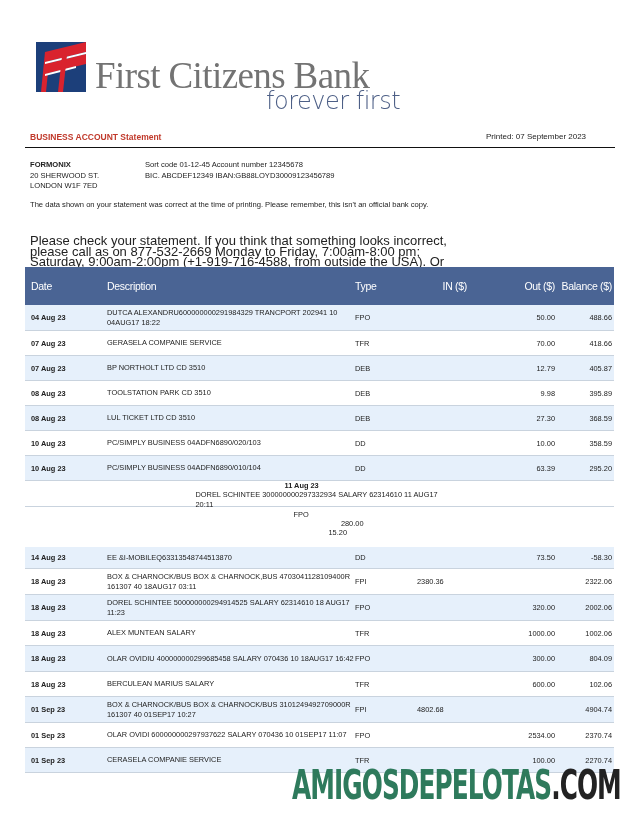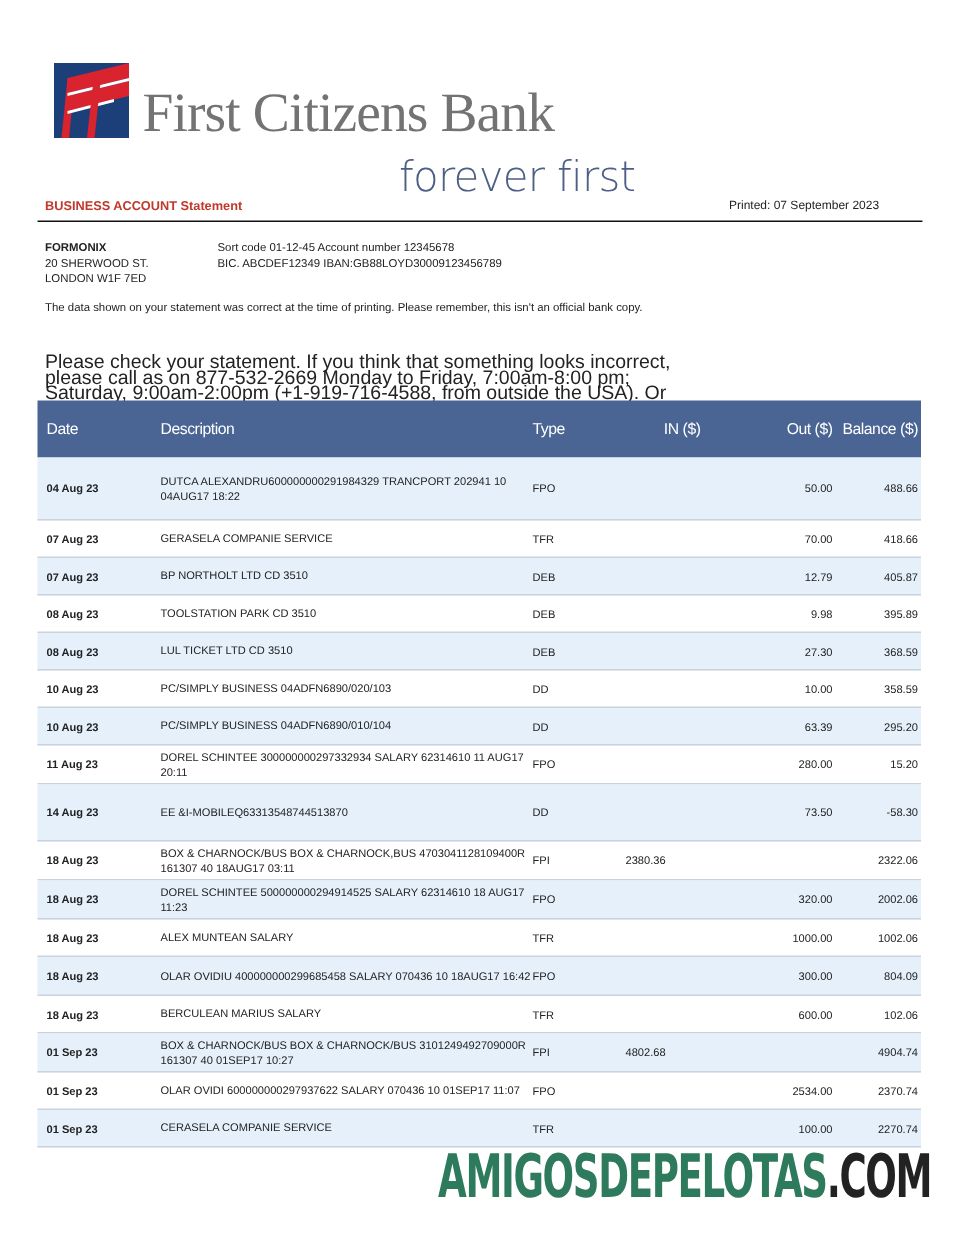--- a/index.html
+++ b/index.html
@@ -3,22 +3,22 @@
 <meta charset="utf-8">
 <style>
   * { box-sizing: border-box; margin: 0; padding: 0; }
   html, body { width: 635px; height: 833px; background: #ffffff; overflow: hidden; }
   body { position: relative; font-family: "Liberation Sans", sans-serif; color: #1a1a1a; }
 
   .logo { position: absolute; left: 36px; top: 41px; width: 380px; height: 82px; }
   .logo-mark { position: absolute; left: 0; top: 1px; width: 50px; height: 50px; }
   .logo-name { position: absolute; left: 59px; top: 16px; font-family: "Liberation Serif", serif;
                font-size: 37px; color: #737373; letter-spacing: -0.6px; white-space: nowrap; line-height: 1; }
-  .logo-tag { position: absolute; left: 230px; top: 63px; font-family: "DejaVu Sans", sans-serif;
-              font-size: 28px; color: #4d5f86; letter-spacing: -0.5px; white-space: nowrap; line-height: 1; font-weight: 300; }
+  .logo-tag { position: absolute; left: 230px; top: 48px; font-family: "DejaVu Sans", sans-serif;
+              font-size: 24px; color: #4d5f86; letter-spacing: -0.5px; white-space: nowrap; line-height: 1; font-weight: 300; }
 
   .stmt-title { position: absolute; left: 30px; top: 132px; font-size: 8.5px; font-weight: bold; color: #c0392b; }
   .printed { position: absolute; left: 486px; top: 132px; font-size: 8px; color: #222; }
   .divider { position: absolute; left: 25px; top: 147px; width: 590px; height: 1px; background: #111; }
 
   .cust { position: absolute; left: 30px; top: 160px; font-size: 7.6px; line-height: 10.6px; color: #222; }
   .cust .name { font-weight: bold; }
   .acct { position: absolute; left: 145px; top: 160px; font-size: 7.6px; line-height: 10.6px; color: #222; }
 
   .note1 { position: absolute; left: 30px; top: 200px; font-size: 7.6px; color: #222; }
@@ -81,21 +81,21 @@
 <div class="table">
   <div class="thead">
     <div class="c-date">Date</div>
     <div class="c-desc">Description</div>
     <div class="c-type">Type</div>
     <div class="c-in">IN ($)</div>
     <div class="c-out">Out ($)</div>
     <div class="c-bal">Balance ($)</div>
   </div>
   <div id="tbody">
-      <div class="row alt" style="height: 42px;">
+      <div class="row alt" style="height: 26px;">
         <div class="c-date">04 Aug 23</div>
         <div class="c-desc">DUTCA ALEXANDRU600000000291984329 TRANCPORT 202941 10 04AUG17 18:22</div>
         <div class="c-type">FPO</div>
         <div class="c-in"></div>
         <div class="c-out">50.00</div>
         <div class="c-bal">488.66</div>
       </div>
       <div class="row" style="height: 25px;">
         <div class="c-date">07 Aug 23</div>
         <div class="c-desc">GERASELA COMPANIE SERVICE</div>
@@ -137,29 +137,29 @@
         <div class="c-bal">358.59</div>
       </div>
       <div class="row alt" style="height: 25px;">
         <div class="c-date">10 Aug 23</div>
         <div class="c-desc">PC/SIMPLY BUSINESS 04ADFN6890/010/104</div>
         <div class="c-type">DD</div>
         <div class="c-in"></div>
         <div class="c-out">63.39</div>
         <div class="c-bal">295.20</div>
       </div>
-      <div class="row" style="height: 26px;">
+      <div class="row" style="height: 26px; flex-direction: column;">
         <div class="c-date">11 Aug 23</div>
         <div class="c-desc">DOREL SCHINTEE 300000000297332934 SALARY 62314610 11 AUG17 20:11</div>
         <div class="c-type">FPO</div>
         <div class="c-in"></div>
         <div class="c-out">280.00</div>
         <div class="c-bal">15.20</div>
       </div>
-      <div class="row alt" style="height: 38px;">
+      <div class="row alt" style="height: 22px; margin-top: 40px;">
         <div class="c-date">14 Aug 23</div>
         <div class="c-desc">EE &amp;I-MOBILEQ63313548744513870</div>
         <div class="c-type">DD</div>
         <div class="c-in"></div>
         <div class="c-out">73.50</div>
         <div class="c-bal">-58.30</div>
       </div>
       <div class="row" style="height: 26px;">
         <div class="c-date">18 Aug 23</div>
         <div class="c-desc">BOX &amp; CHARNOCK/BUS BOX &amp; CHARNOCK,BUS 4703041128109400R 161307 40 18AUG17 03:11</div>

